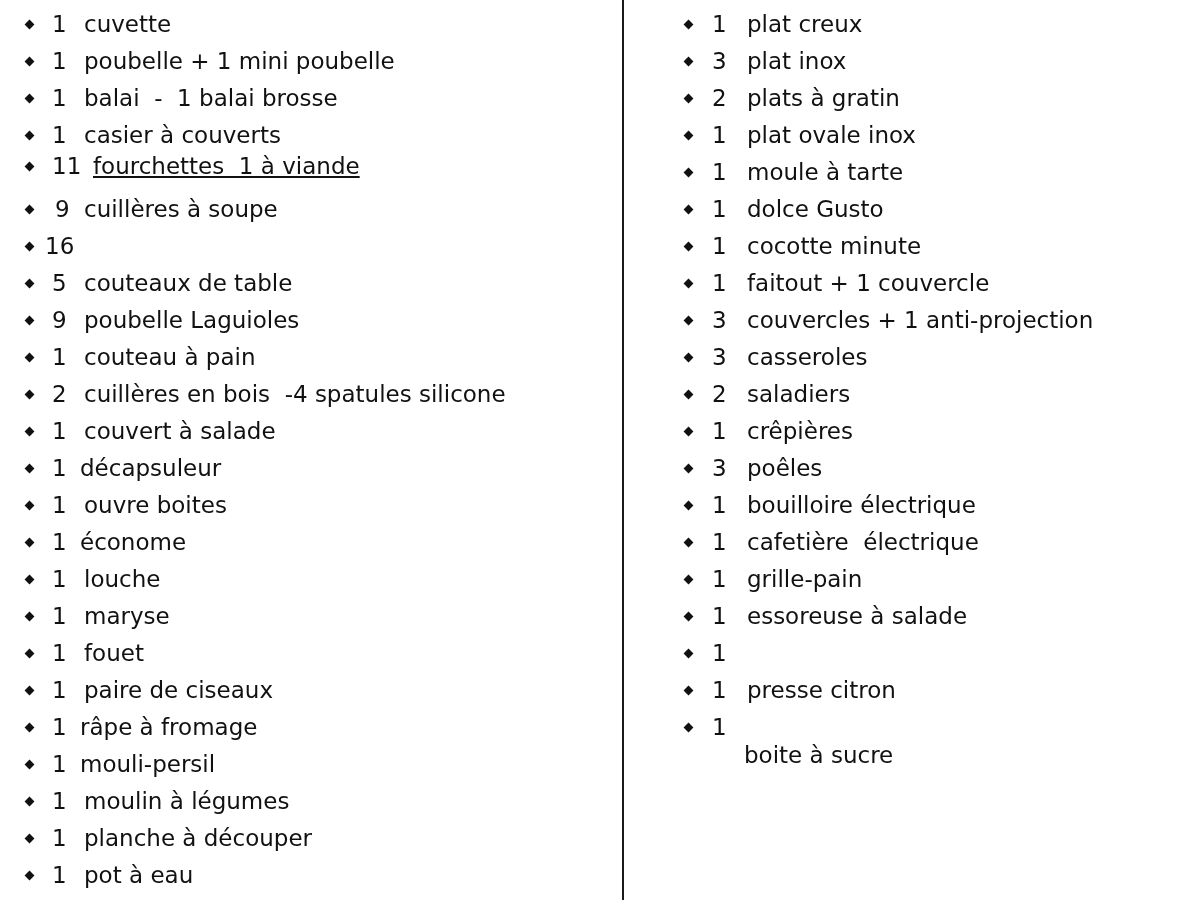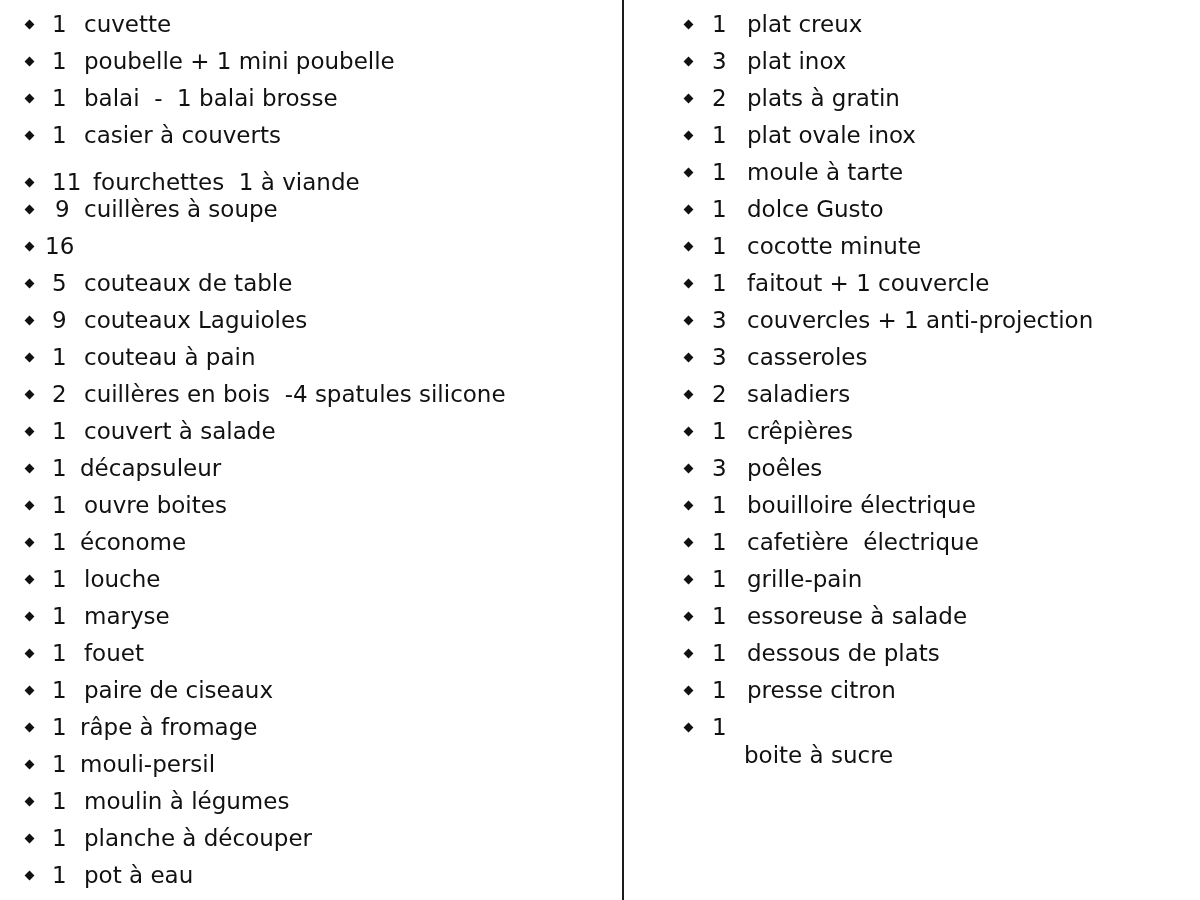--- a/index.html
+++ b/index.html
@@ -112,24 +112,24 @@
       <span class="qty">1</span>
       <span class="label">balai  -  1 balai brosse</span>
     </div>
 
     <div class="row" style="top:117px;left:0;width:620px;">
       <span class="bullet"></span>
       <span class="qty">1</span>
       <span class="label">casier à couverts</span>
     </div>
 
-    <div class="row" style="top:164px;left:0;width:620px;">
+    <div class="row" style="top:148px;left:0;width:620px;">
       <span class="bullet"></span>
       <span class="qty">11</span>
-      <span class="label" style="left:93px;">fourchettes  1 à viande</span>
+      <span class="label" style="left:93px;text-decoration:underline;">fourchettes  1 à viande</span>
     </div>
 
     <div class="row" style="top:191px;left:0;width:620px;">
       <span class="bullet"></span>
       <span class="qty" style="left:55px;">9</span>
       <span class="label">cuillères à soupe</span>
     </div>
 
     <div class="row" style="top:228px;left:0;width:620px;">
       <span class="bullet"></span>
@@ -138,21 +138,21 @@
 
     <div class="row" style="top:265px;left:0;width:620px;">
       <span class="bullet"></span>
       <span class="qty">5</span>
       <span class="label">couteaux de table</span>
     </div>
 
     <div class="row" style="top:302px;left:0;width:620px;">
       <span class="bullet"></span>
       <span class="qty">9</span>
-      <span class="label">couteaux Laguioles</span>
+      <span class="label">poubelle Laguioles</span>
     </div>
 
     <div class="row" style="top:339px;left:0;width:620px;">
       <span class="bullet"></span>
       <span class="qty">1</span>
       <span class="label">couteau à pain</span>
     </div>
 
     <div class="row" style="top:376px;left:0;width:620px;">
       <span class="bullet"></span>
@@ -345,21 +345,20 @@
 
     <div class="row" style="top:598px;left:0;width:574px;">
       <span class="bullet"></span>
       <span class="qty">1</span>
       <span class="label">essoreuse à salade</span>
     </div>
 
     <div class="row" style="top:635px;left:0;width:574px;">
       <span class="bullet"></span>
       <span class="qty">1</span>
-      <span class="label">dessous de plats</span>
     </div>
 
     <div class="row" style="top:672px;left:0;width:574px;">
       <span class="bullet"></span>
       <span class="qty">1</span>
       <span class="label">presse citron</span>
     </div>
 
     <div class="row" style="top:709px;left:0;width:574px;">
       <span class="bullet"></span>

